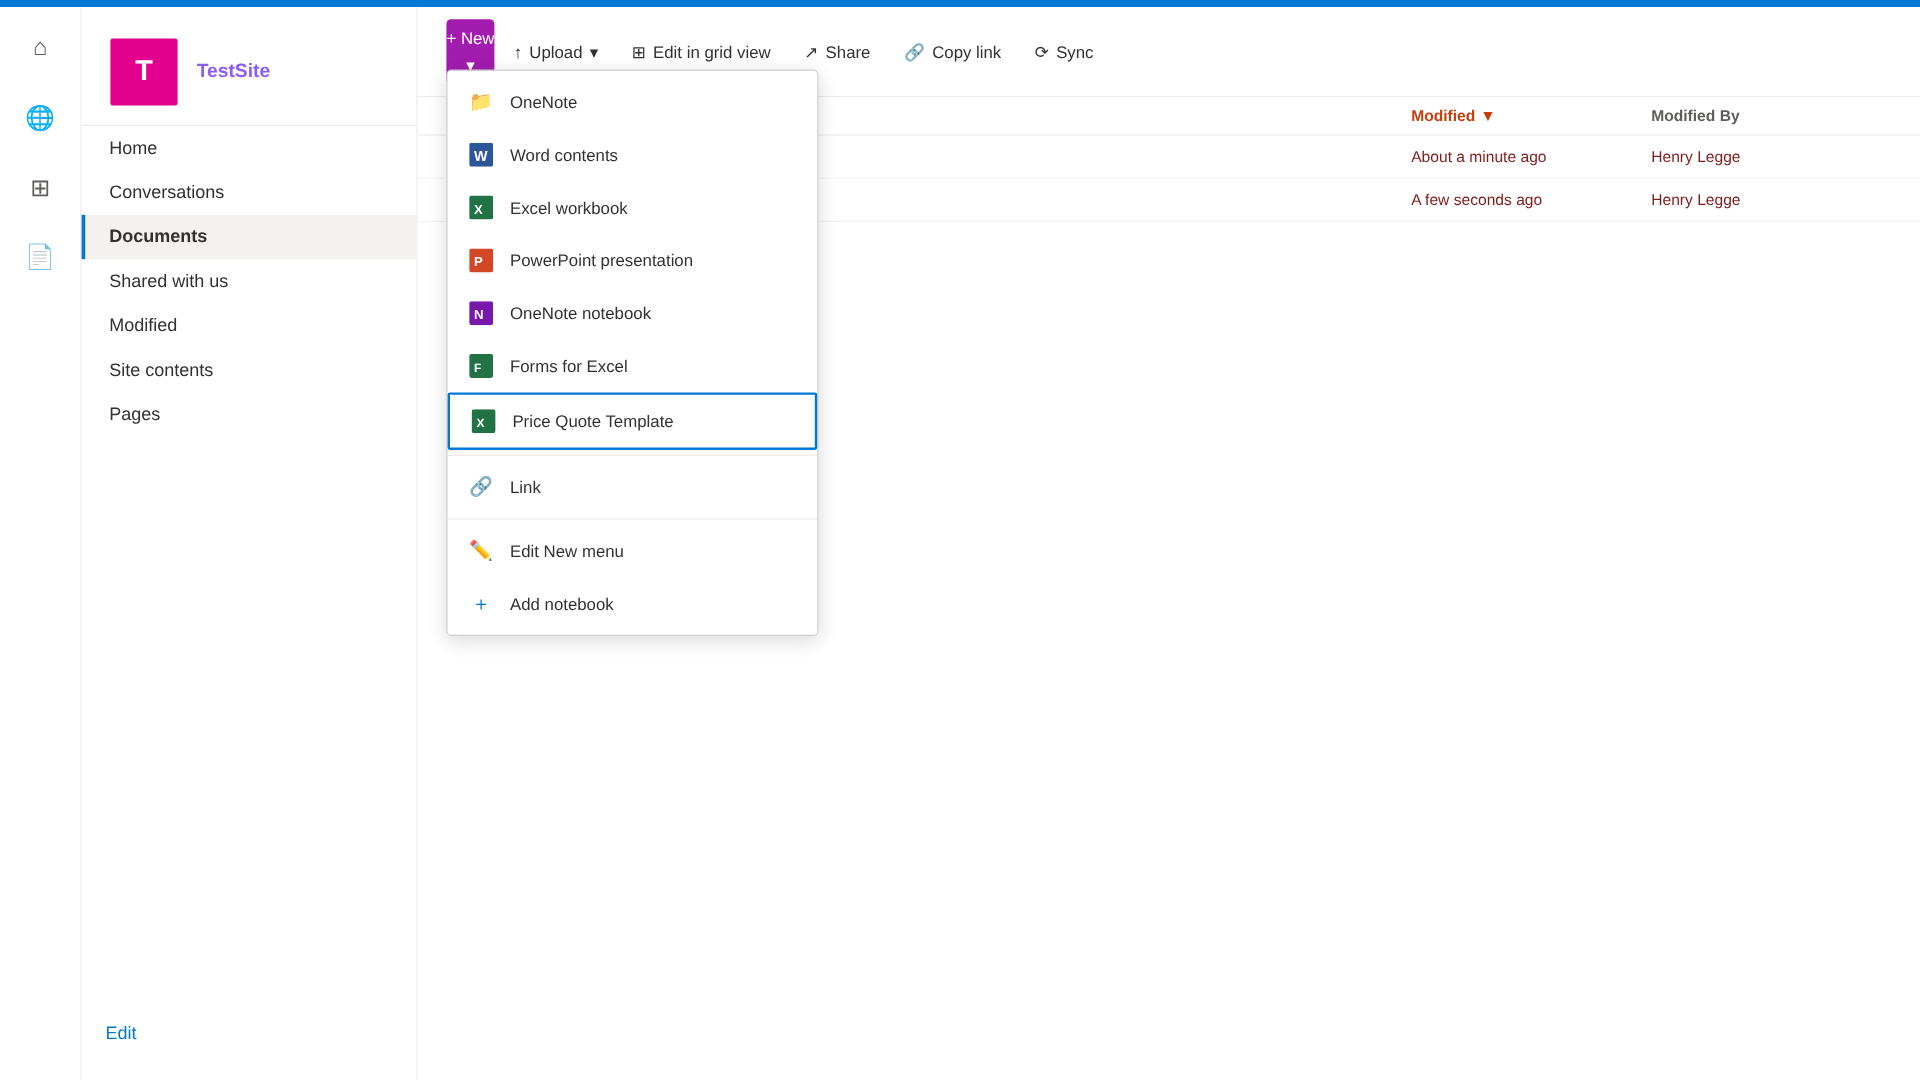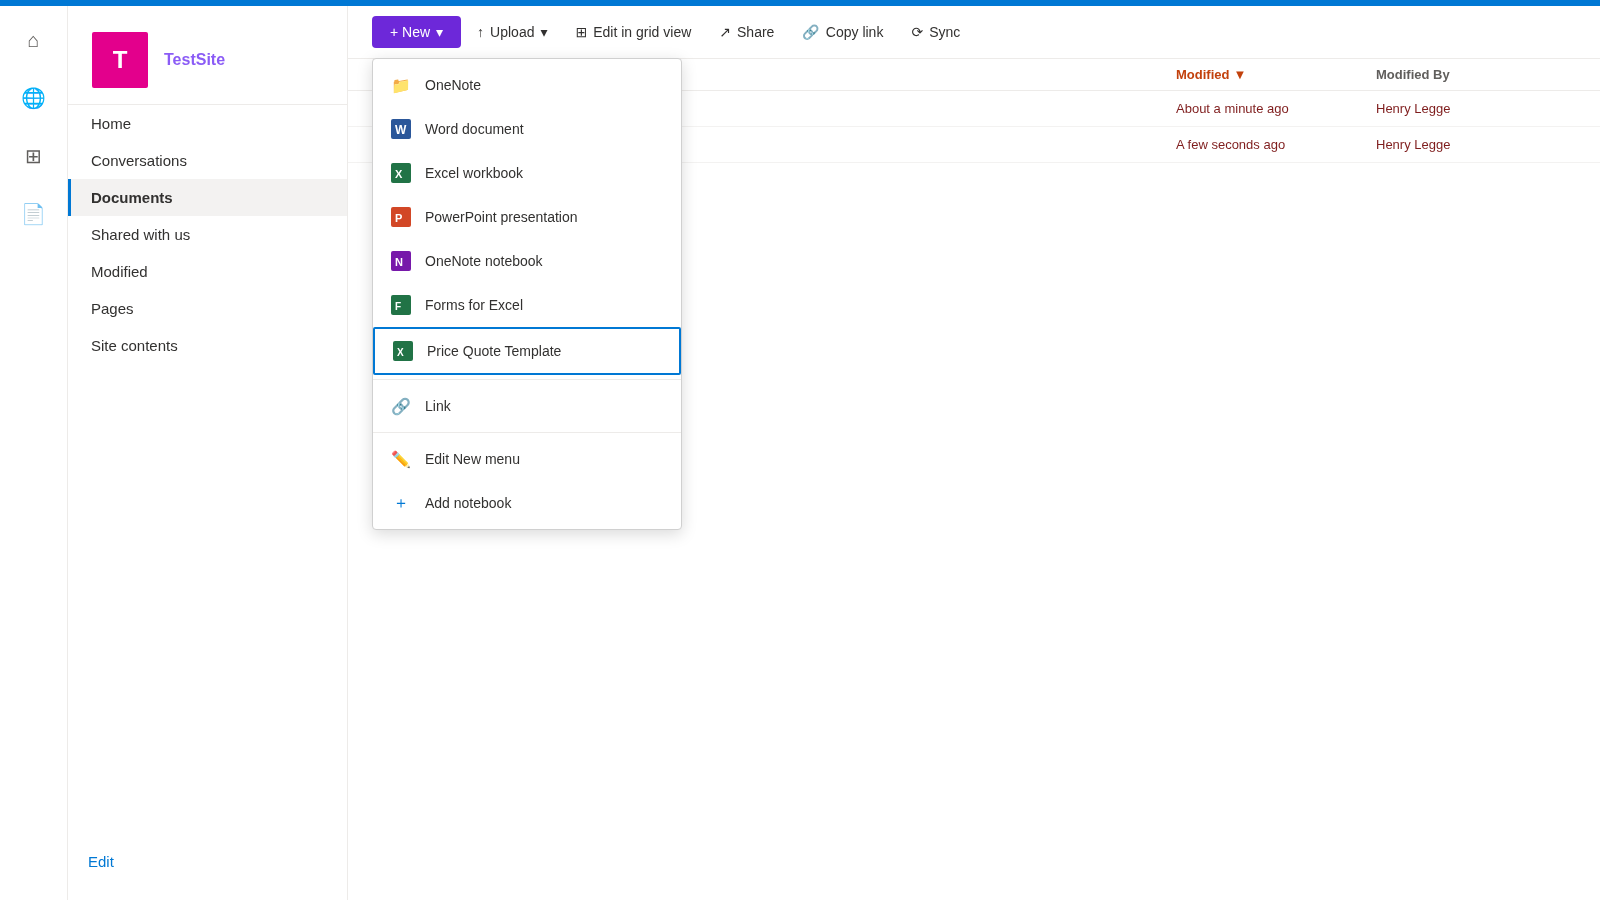--- a/index.html
+++ b/index.html
@@ -110,31 +110,32 @@
     
     .toolbar {
       display: flex;
       align-items: center;
       padding: 10px 24px;
       gap: 4px;
       border-bottom: 1px solid #edebe9;
       position: relative;
     }
     .btn-new {
-      background: #6d28d9;
+      background: #a21caf;
       color: #fff;
       border: none;
       border-radius: 4px;
-      padding: 8px 18px;
+      padding: 8px 0;
       font-size: 14px;
       cursor: pointer;
       display: flex;
       align-items: center;
       gap: 6px;
       font-family: 'Segoe UI', sans-serif;
+      flex-direction: column;
     }
     .btn-toolbar {
       background: transparent;
       border: none;
       color: #323130;
       padding: 8px 12px;
       font-size: 14px;
       cursor: pointer;
       display: flex;
       align-items: center;
@@ -240,22 +241,22 @@
   <div class="site-header">
     <div class="site-logo">T</div>
     <div class="site-title">TestSite</div>
   </div>
 
   <div class="sidebar-item">Home</div>
   <div class="sidebar-item">Conversations</div>
   <div class="sidebar-item active">Documents</div>
   <div class="sidebar-item">Shared with us</div>
   <div class="sidebar-item">Modified</div>
+  <div class="sidebar-item">Site contents</div>
   <div class="sidebar-item">Pages</div>
-  <div class="sidebar-item">Site contents</div>
 
   <div class="sidebar-edit">Edit</div>
 </div>
 
 <div class="main">
 
   <div class="toolbar">
     <button class="btn-new">
       <span>+ New</span>
       <span>▾</span>
@@ -289,21 +290,21 @@
         <span>OneNote</span>
       </div>
 
       <div class="menu-item">
         <span class="menu-icon icon-word">
           <svg width="20" height="20" viewBox="0 0 20 20">
               <rect width="20" height="20" rx="2" fill="#2b579a"></rect>
               <text x="4" y="15" font-size="12" fill="white" font-weight="bold">W</text>
             </svg>
         </span>
-        <span>Word document</span>
+        <span>Word contents</span>
       </div>
 
       <div class="menu-item">
         <span class="menu-icon">
           <svg width="20" height="20" viewBox="0 0 20 20">
               <rect width="20" height="20" rx="2" fill="#217346"></rect>
               <text x="4" y="15" font-size="11" fill="white" font-weight="bold">X</text>
             </svg>
         </span>
         <span>Excel workbook</span>

